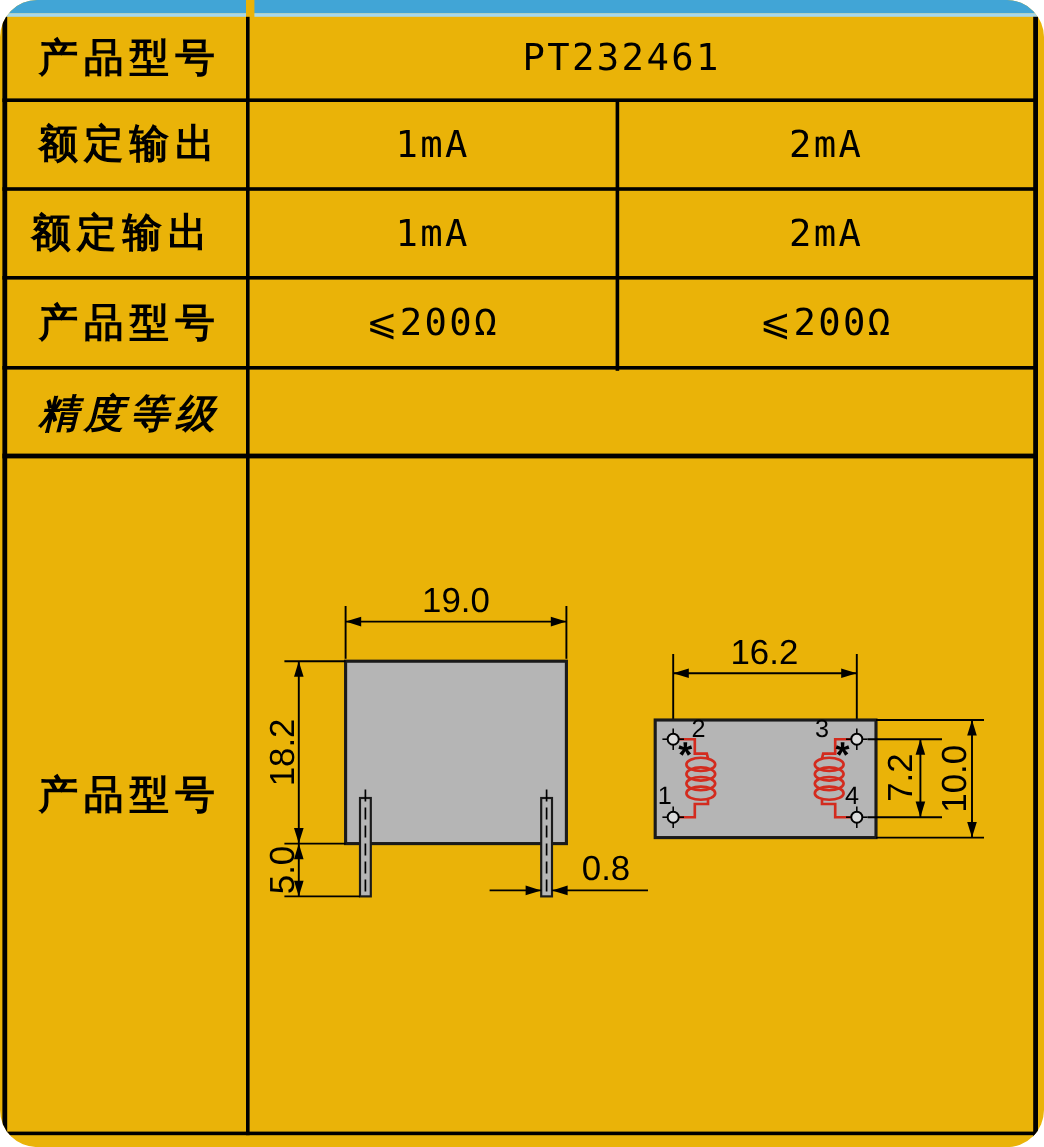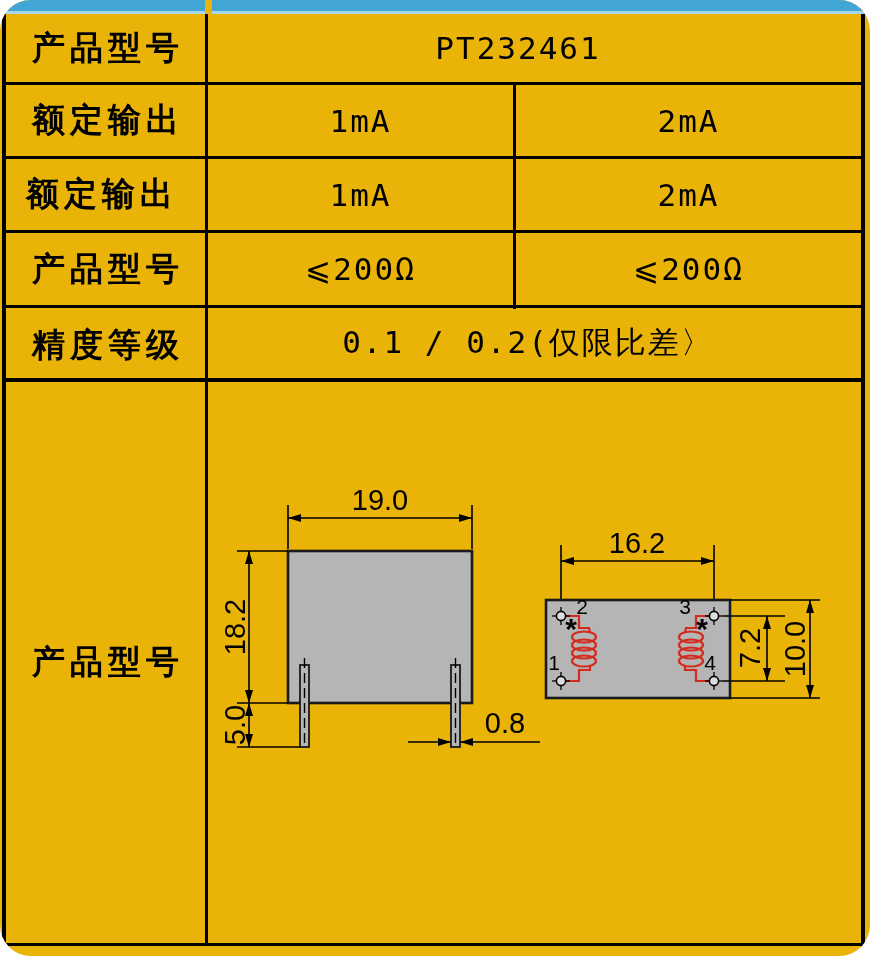--- a/index.html
+++ b/index.html
@@ -71,22 +71,21 @@
   <div class="cell val" style="left:516px;top:85px;width:345px;height:71px;">2mA</div>
 
   <div class="cell zh" style="left:16px;top:159px;width:167px;height:71px;">额定输出</div>
   <div class="cell val" style="left:208px;top:159px;width:305px;height:71px;">1mA</div>
   <div class="cell val" style="left:516px;top:159px;width:345px;height:71px;">2mA</div>
 
   <div class="cell zh" style="left:6px;top:233px;width:199px;height:72px;">产品型号</div>
   <div class="cell val" style="left:208px;top:233px;width:305px;height:72px;">⩽200Ω</div>
   <div class="cell val" style="left:516px;top:233px;width:345px;height:72px;">⩽200Ω</div>
 
-  <div class="cell zh" style="left:6px;top:308px;width:199px;height:74px;">精度等级</div>
-  <div class="cell val" style="left:208px;top:308px;width:640px;height:70px;">0.1 / 0.2(仅限比差〉</div>
+  <div class="cell zh" style="left:6px;top:308px;width:199px;height:74px;font-style:italic;">精度等级</div>
 
   <div class="cell zh" style="left:6px;top:382px;width:199px;height:561px;">产品型号</div>
 
   <svg style="position:absolute;left:207px;top:382px;" width="659" height="561" viewBox="0 0 659 561">
 
     <g>
 
       <line x1="81" y1="123" x2="81" y2="167" stroke="#000" stroke-width="1.6"></line>
       <line x1="265" y1="123" x2="265" y2="167" stroke="#000" stroke-width="1.6"></line>
       <line x1="81" y1="136" x2="265" y2="136" stroke="#000" stroke-width="1.6"></line>

